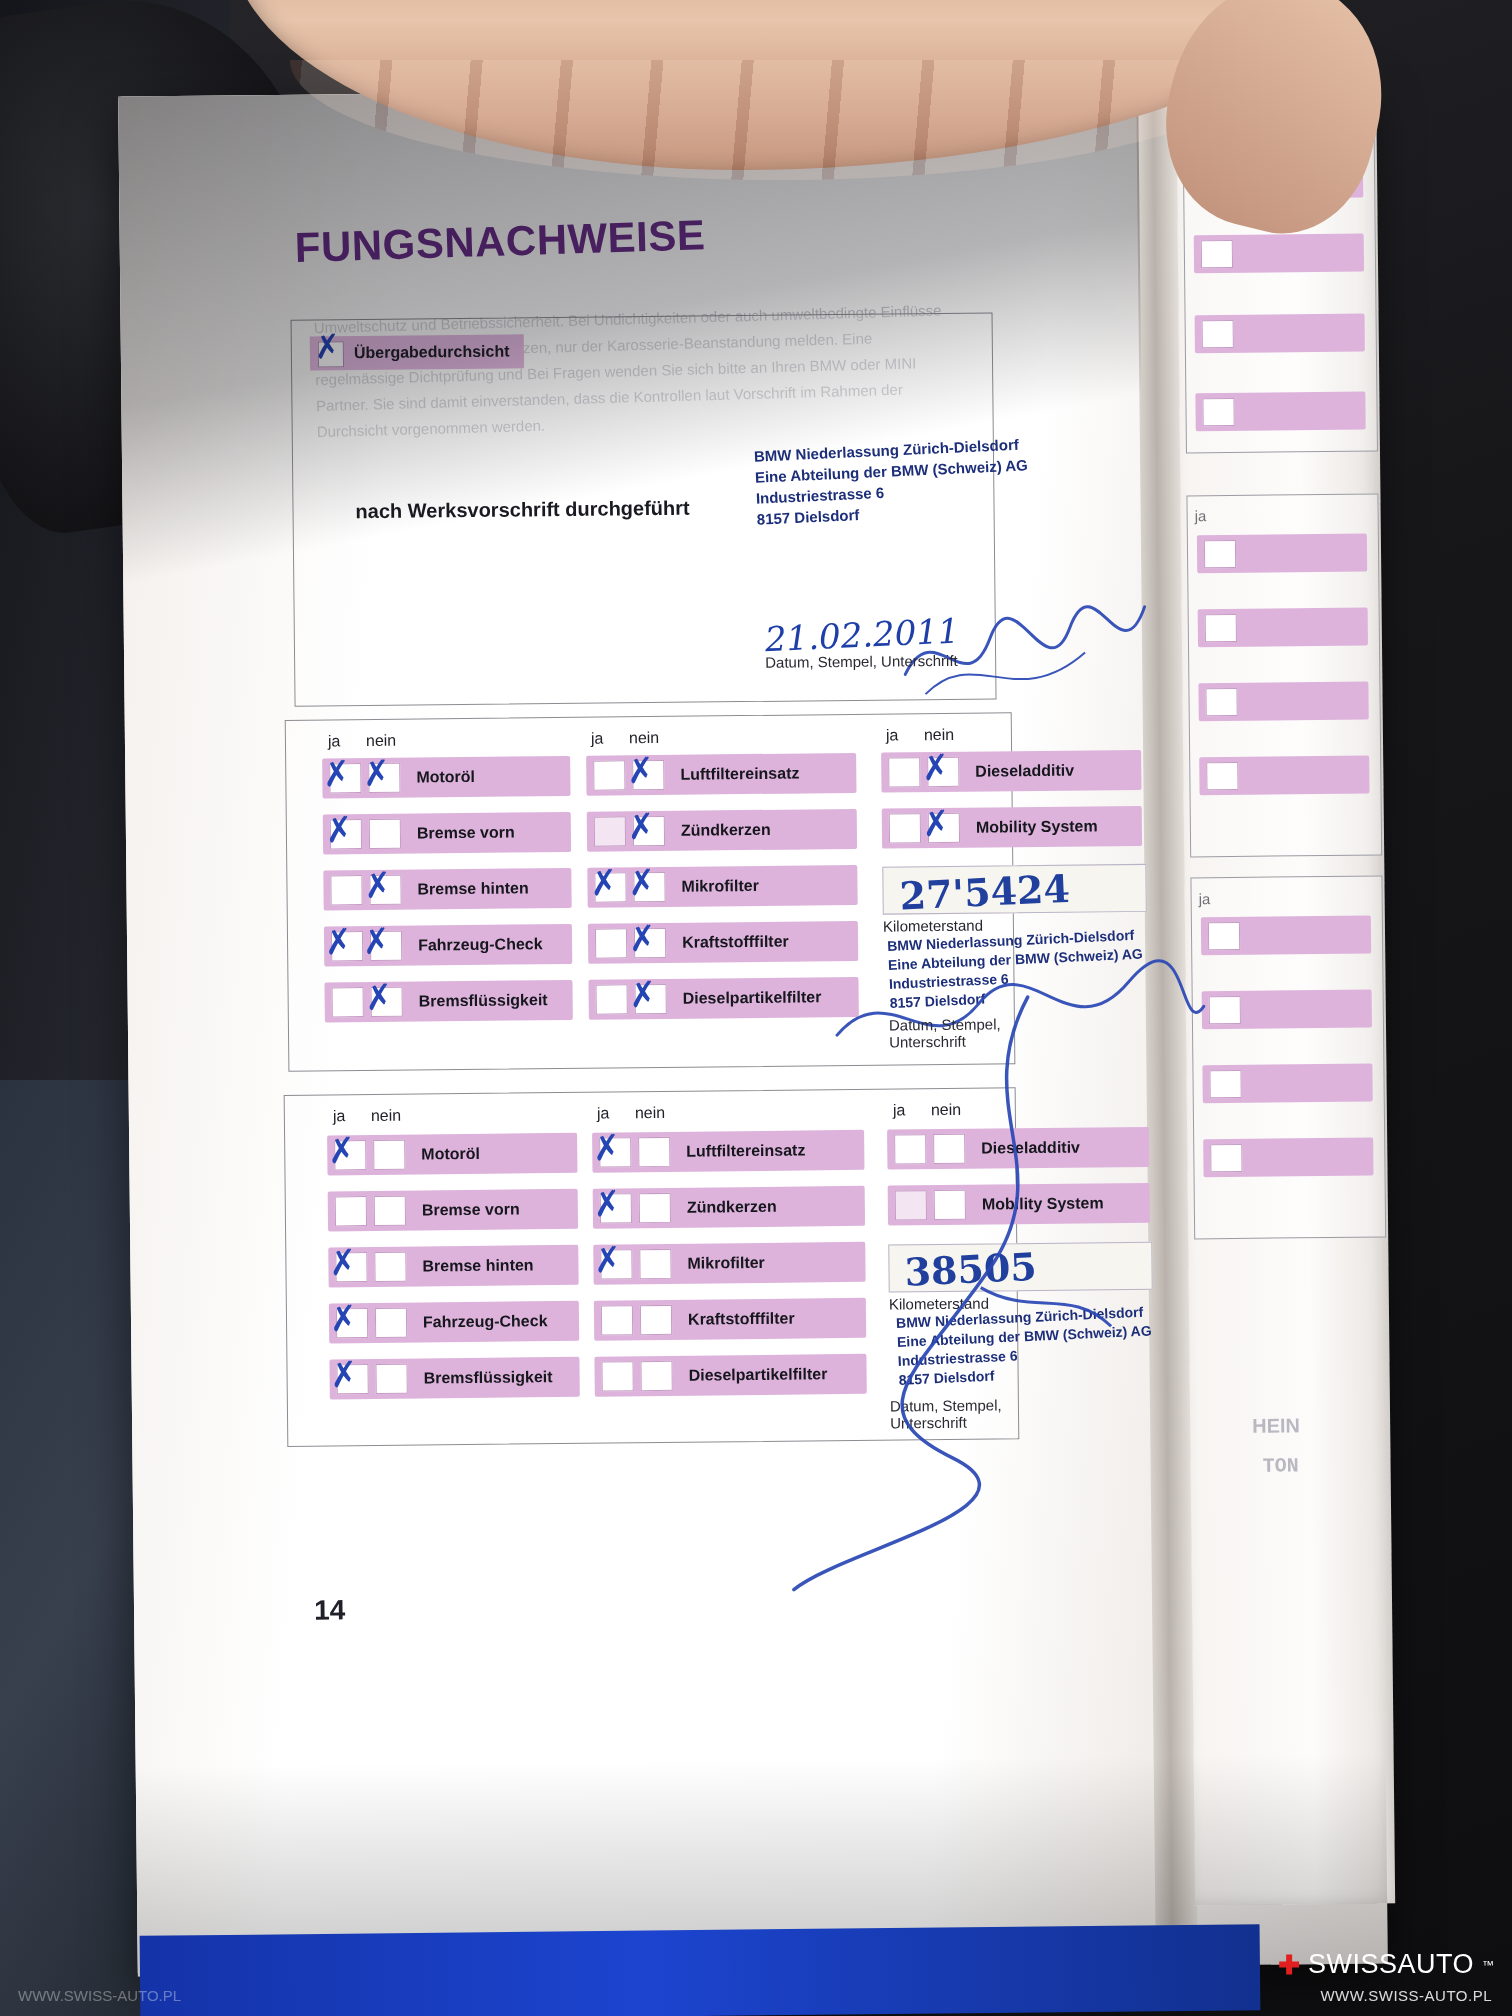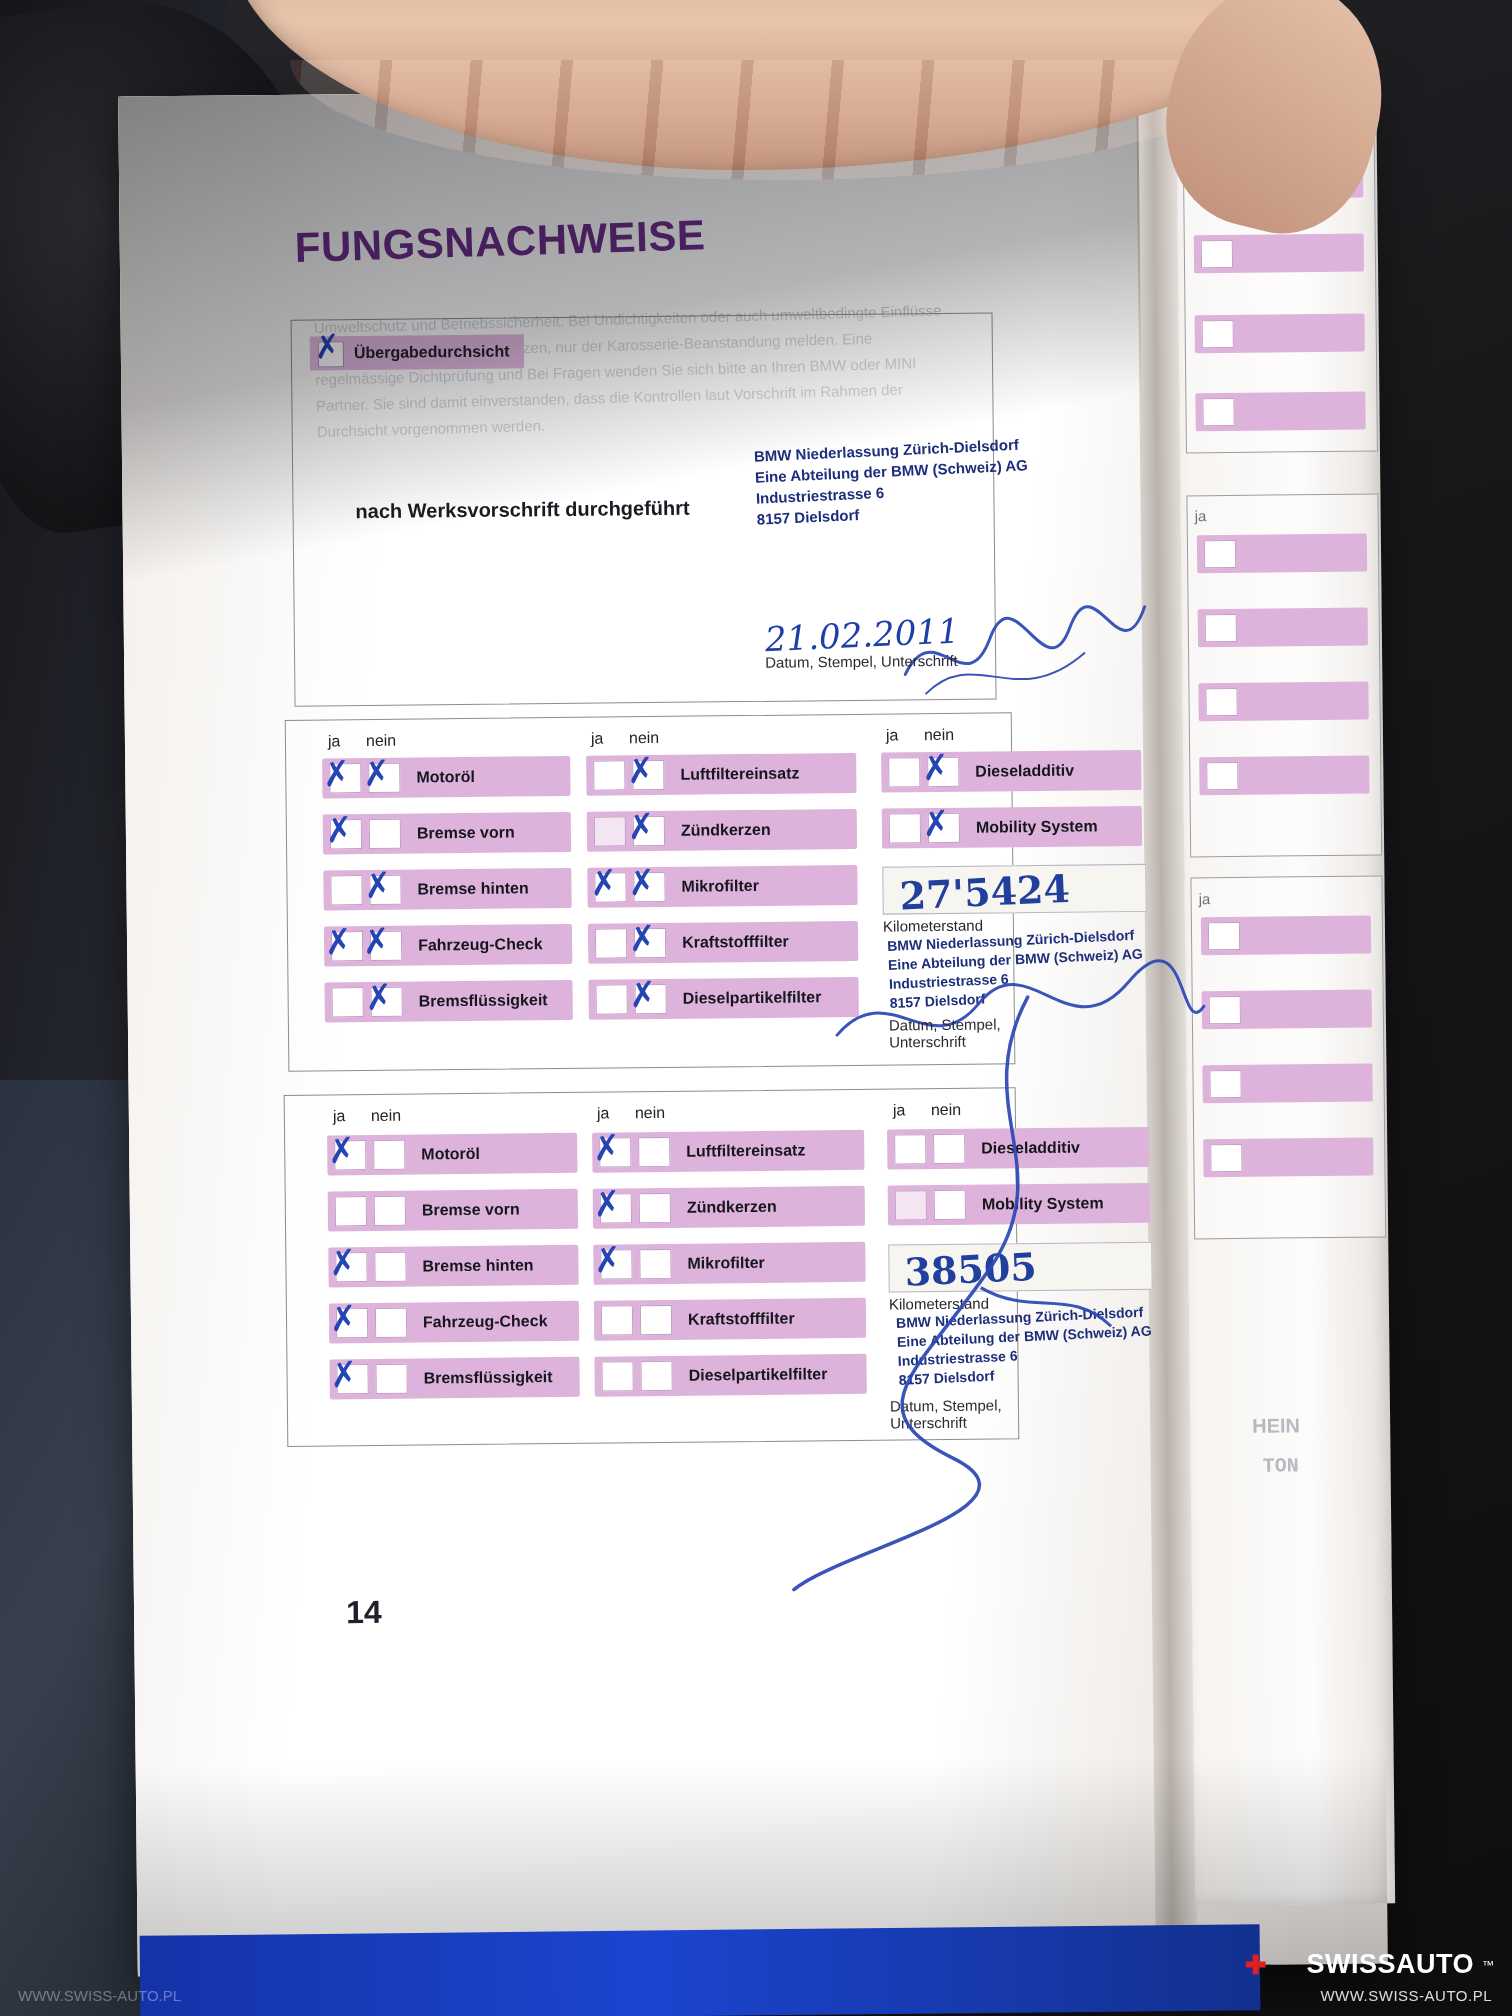--- a/index.html
+++ b/index.html
@@ -157,40 +157,40 @@
     height:46px;
   }
   .km-val{
     position:absolute;color:#21409e;font-family:"DejaVu Serif",serif;
     font-size:38px;font-weight:bold;transform:rotate(-2deg);white-space:nowrap;
   }
   .km-lbl{position:absolute;font-size:15px;color:#26262e;}
 
   .scribble{position:absolute;pointer-events:none;opacity:.92;}
   .page-num{
-    position:absolute;left:212px;top:1500px;font-size:32px;font-weight:bold;color:#20202a;
+    position:absolute;left:180px;top:1500px;font-size:28px;font-weight:bold;color:#20202a;
   }
   .phone-ghost{
     position:absolute;left:770px;top:1868px;font-size:22px;color:rgba(35,35,60,.45);
     transform:rotate(-1deg);
   }
 
   
   .rblock{position:absolute;border:1px solid #9b9ba2;background:rgba(255,255,255,.35);}
   .rrow{position:absolute;height:38px;background:#ddb3dc;border-radius:2px;display:flex;align-items:center;}
   .rcb{width:30px;height:26px;background:#fff;border:1px solid #c69cc5;margin-left:7px;}
   .rhead{position:absolute;font-size:15px;color:#22222a;}
   .r-ghost{position:absolute;color:rgba(120,120,140,.5);font-size:20px;font-weight:bold;margin-left:32px;}
 
   
   .wm{
     position:absolute;right:18px;bottom:36px;display:flex;align-items:center;gap:8px;
   }
   .wm-x{color:#e02020;font-size:26px;font-weight:bold;line-height:1;}
-  .wm-t{color:#fff;font-size:27px;font-weight:bold;letter-spacing:.5px;margin-left:32px;}
+  .wm-t{color:#fff;font-size:27px;font-weight:normal;letter-spacing:.5px;}
   .wm-sup{color:#fff;font-size:12px;vertical-align:super;}
   .wm-url{
     position:absolute;right:20px;bottom:12px;color:rgba(255,255,255,.85);
     font-size:15px;letter-spacing:.5px;
   }
   .wm-url-left{
     position:absolute;left:18px;bottom:12px;color:rgba(255,255,255,.35);font-size:15px;
   }
 </style>
 </head>

